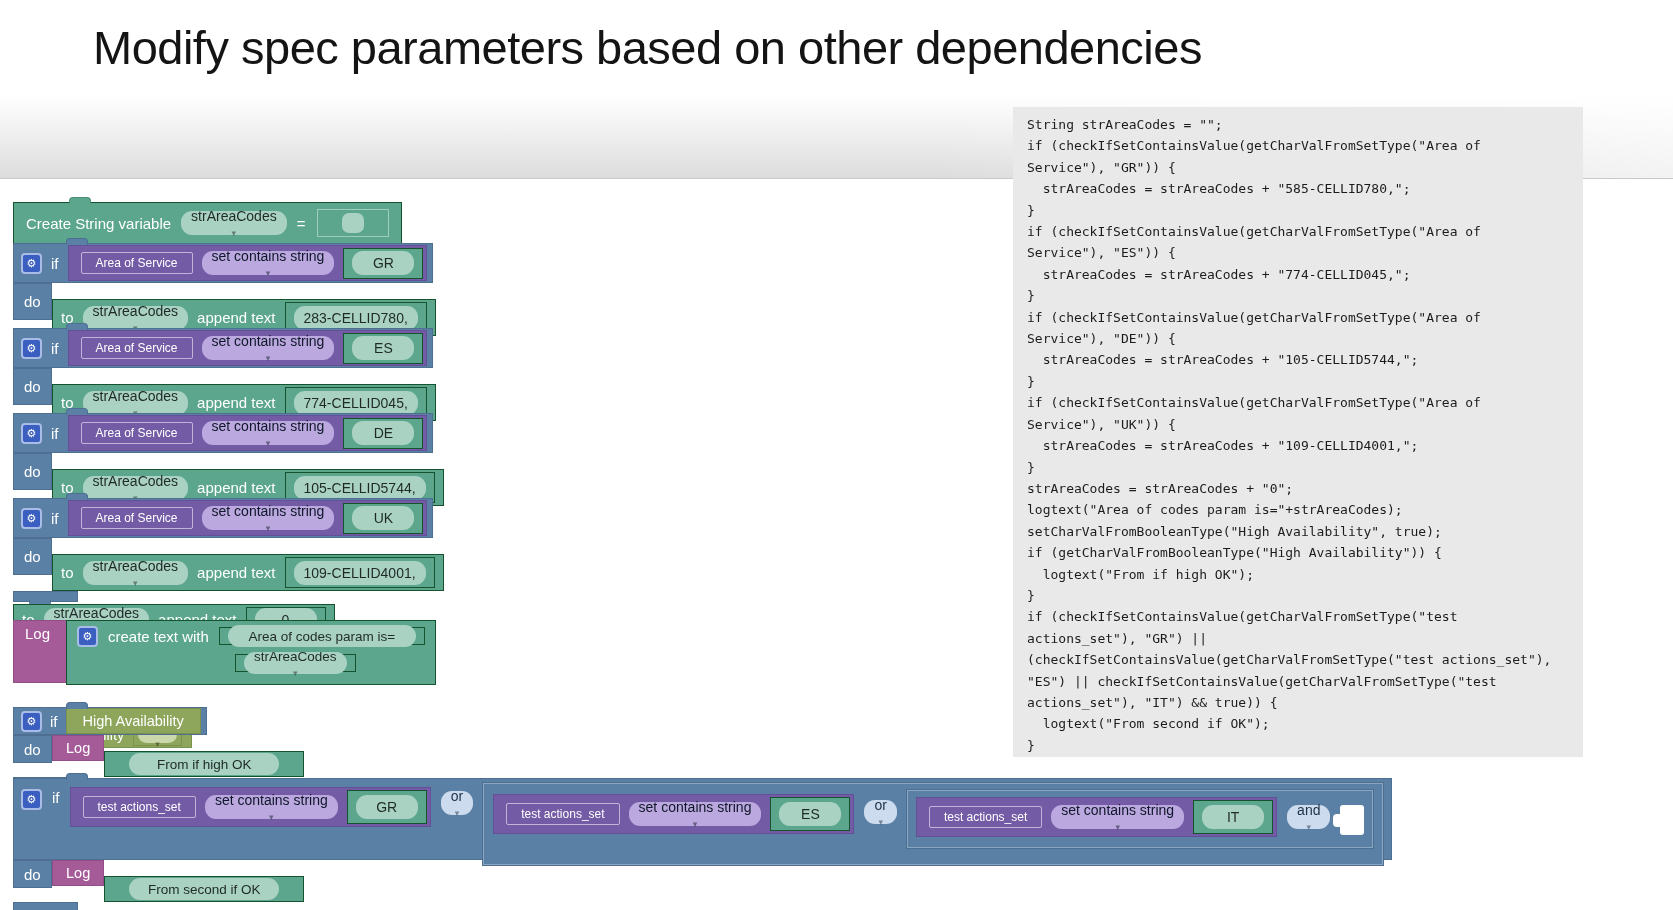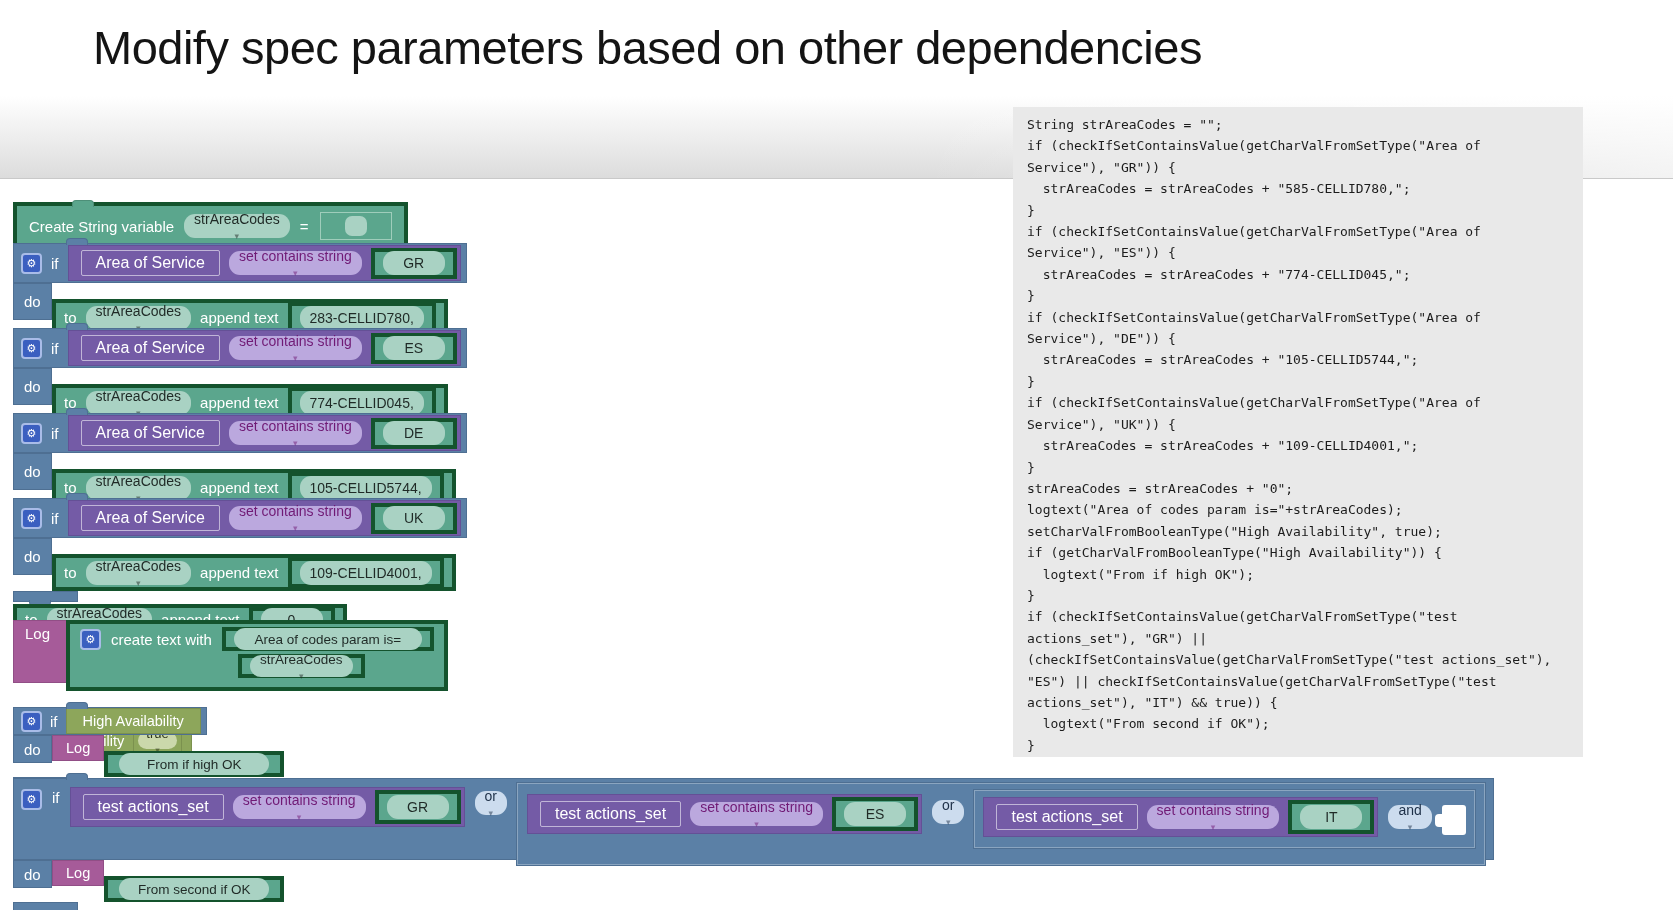--- a/index.html
+++ b/index.html
@@ -17,36 +17,36 @@
   
   .code-panel{position:absolute;left:1013px;top:107px;width:570px;height:650px;z-index:2;
               background:#e9e9e9;box-sizing:border-box;padding:7px 6px 0 14px;}
   .code-panel pre{margin:0;font-family:"DejaVu Sans Mono",monospace;font-size:13px;
                   line-height:21.4px;color:#1c1c1c;white-space:pre;}
 
   
   .canvas{position:absolute;inset:0;z-index:1;}
   .abs{position:absolute;left:13px;}
   .blk,.if-row,.stmt,.cond,.val,.do-rail,.log,.nest{box-sizing:border-box;}
-  .teal{background:#5ba68d;border:4px solid #14532d;}
+  .teal{background:#5ba68d;border:1px solid #14532d;}
   .blue{background:#5b80a6;border:1px solid #4e6f92;}
   .purple{background:#745ba6;border:1px solid #645096;}
   .magenta{background:#a65b99;border:1px solid #914e86;}
   .olive{background:#8da65b;border:1px solid #7b914e;}
   .kw{color:#fff;font-size:15px;white-space:nowrap;}
   .field{background:#a9d2c3;color:#1f2a26;border-radius:11px;padding:1px 10px;font-size:14px;
          display:inline-flex;align-items:center;justify-content:center;gap:5px;white-space:nowrap;height:22px;flex-direction:column;}
-  .field.lav{background:#bba8de;color:#701a75;}
+  .field.lav{background:#bba8de;color:#0f172a;}
   .field.bluey{background:#ccdcee;color:#1e3048;}
   .field.oliveL{background:#cbd8ab;color:#2a3317;}
   .field.wide{min-width:148px;}
   .field.empty{width:22px;min-width:0;height:20px;border-radius:7px;padding:0;}
   .arrow{font-size:9px;opacity:.5;line-height:1;}
   .inputlabel{border:1px solid rgba(255,255,255,.55);border-radius:2px;padding:3px 14px;
-              color:#fff;font-size:16px;white-space:nowrap;}
+              color:#fff;font-size:12px;white-space:nowrap;}
   .gear{width:17px;height:17px;border-radius:4px;background:#3b5fc0;border:2px solid #a9bce8;
         color:#fff;font-size:11px;display:flex;align-items:center;justify-content:center;flex:0 0 auto;}
 
   .if-row{height:40px;display:flex;align-items:center;gap:9px;padding:0 5px 0 7px;width:max-content;position:relative;}
   .if-row::before{content:"";position:absolute;top:-6px;left:52px;width:20px;height:6px;
                   background:#5b80a6;border:1px solid #4e6f92;border-bottom:none;border-radius:4px 4px 0 0;}
   .cond{height:36px;display:flex;align-items:center;gap:9px;padding:0 3px 0 12px;width:max-content;}
   .val{display:flex;align-items:center;justify-content:center;padding:8px 8px;height:31px;}
   .val .field{min-width:42px;}
   .do-row{display:flex;width:max-content;}
@@ -84,21 +84,21 @@
                  background:#8da65b;border:1px solid #7b914e;border-bottom:none;border-radius:4px 4px 0 0;}
   .haset .kw{font-size:14.5px;}
   .subolive{height:21px;display:flex;align-items:center;padding:0 4px;}
   .subolive .field{height:17px;font-size:13px;padding:0 8px;}
 
   .small .if-row{height:28px;gap:8px;}
   .cond-olive{height:24px;display:flex;align-items:center;padding:0 16px;}
   .cond-olive .kw{font-size:14.5px;}
   .small .do-rail{height:28px;}
   .log{height:26px;display:flex;align-items:center;padding:0 13px;color:#fff;font-size:14.5px;}
-  .stmt.flat{height:26px;padding:0 11px;}
+  .stmt.flat{height:26px;padding:0 24px;}
   .stmt.flat .field{height:20px;font-size:13.5px;min-width:130px;}
 
   
   .bigrow{height:80px;display:flex;align-items:flex-start;gap:10px;padding:0 8px 0 7px;width:max-content;position:relative;}
   .bigrow::before{content:"";position:absolute;top:-6px;left:52px;width:20px;height:6px;
                   background:#5b80a6;border:1px solid #4e6f92;border-bottom:none;border-radius:4px 4px 0 0;}
   .bigrow .cond{height:40px;}
   .bigrow .cond .val{height:34px;}
   .nest{background:#5b80a6;border:1px solid #8aa5c0;box-shadow:0 0 0 1px #4e6f92;
         display:flex;align-items:flex-start;gap:10px;width:max-content;}

